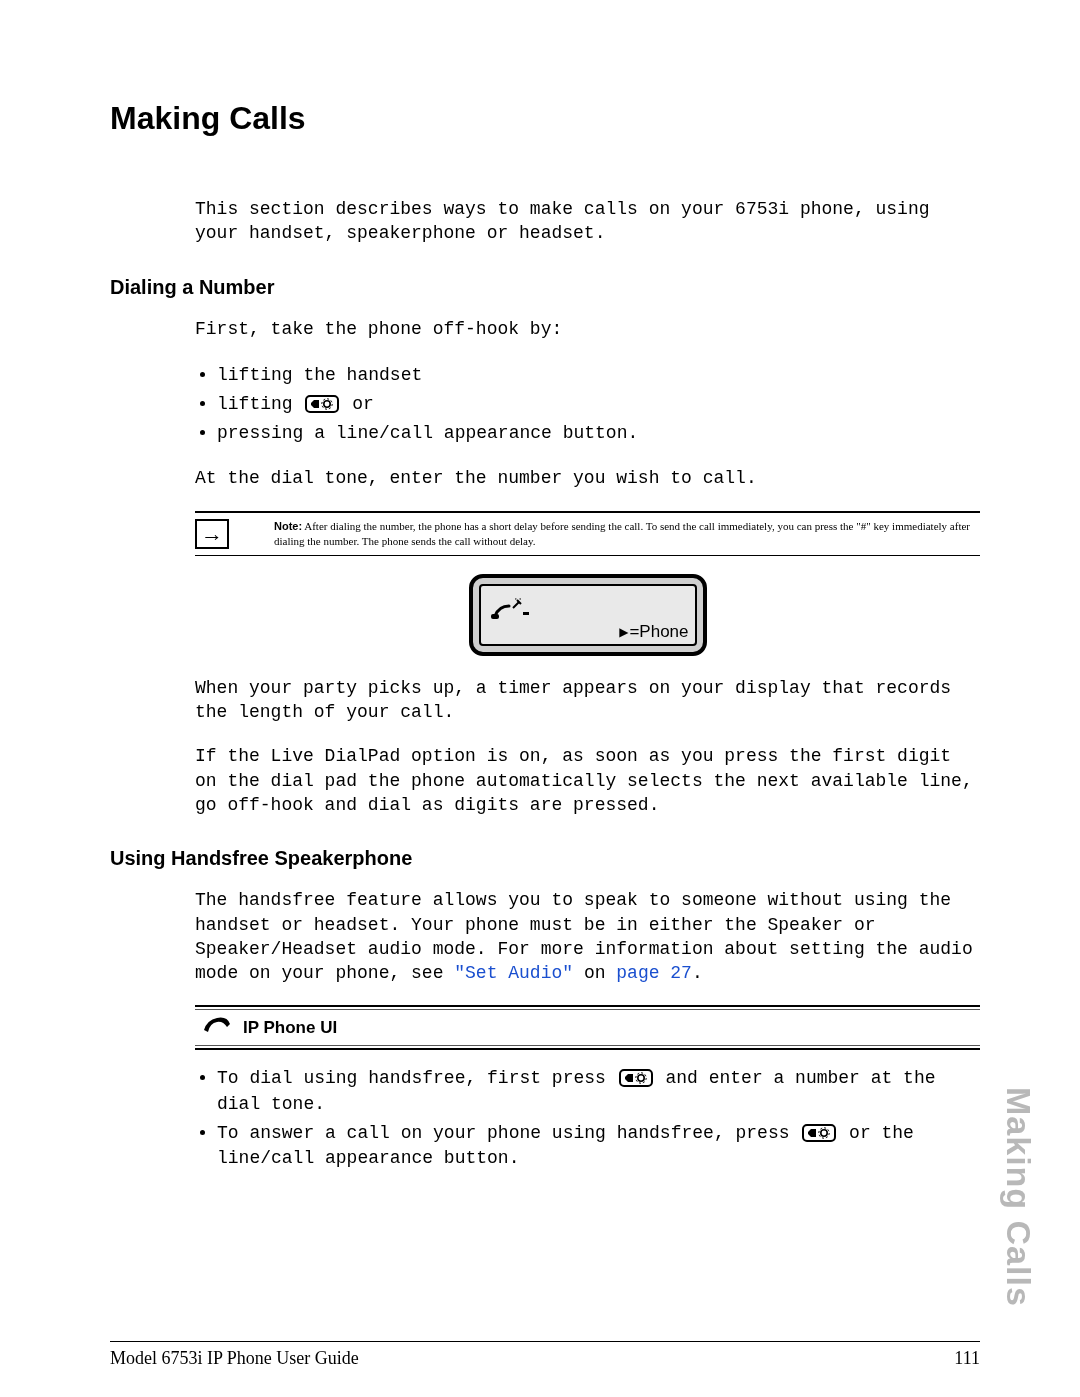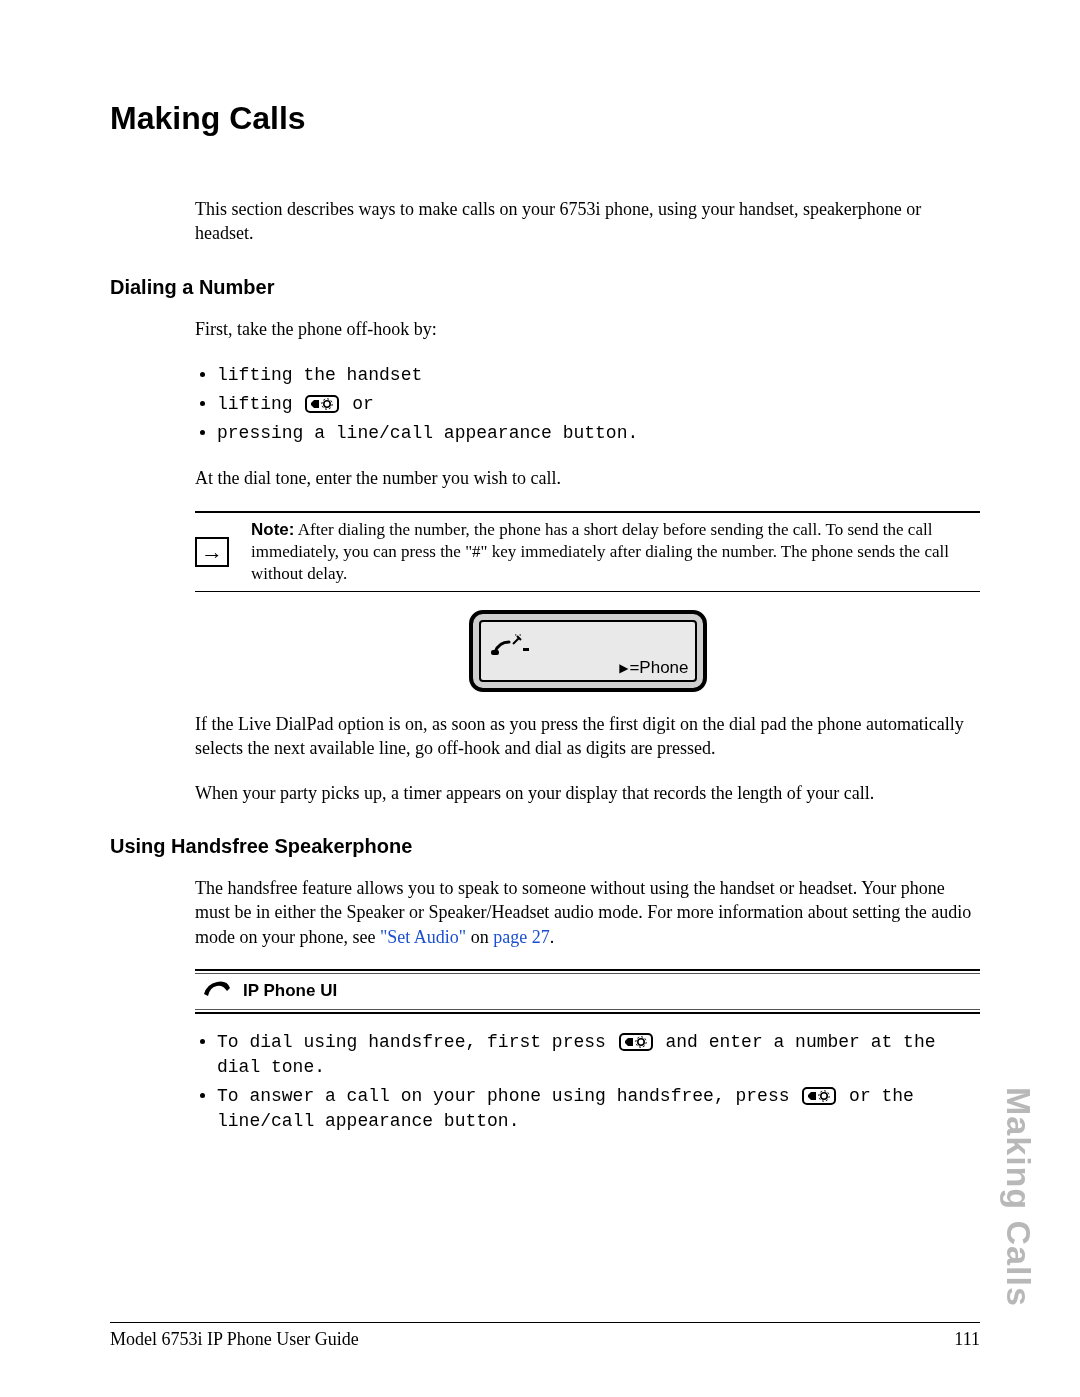--- a/index.html
+++ b/index.html
@@ -22,20 +22,21 @@
     font-weight: bold;
     font-size: 32px;
     margin: 0 0 60px 0;
   }
   .body-indent {
     margin-left: 85px;
   }
   .para {
     margin: 0 0 20px 0;
     line-height: 1.35;
+    font-family: Liberation Mono, monospace;
   }
   h2.section {
     font-family: Arial, Helvetica, sans-serif;
     font-weight: bold;
     font-size: 20px;
     margin: 30px 0 18px 0;
   }
   ul.bullets {
     margin: 0 0 20px 0;
     padding-left: 22px;
@@ -74,22 +75,23 @@
     width: 30px;
     height: 26px;
     display: flex;
     align-items: center;
     justify-content: center;
     font-size: 22px;
     line-height: 1;
   }
   .note-text {
     flex: 1;
-    font-size: 17px;
+    font-size: 11px;
     line-height: 1.3;
+    margin-left: 23px;
   }
   .note-text .note-label {
     font-family: Arial, Helvetica, sans-serif;
     font-weight: bold;
   }
 
   .lcd-wrap {
     display: flex;
     justify-content: center;
     margin: 10px 0 20px 0;
@@ -168,21 +170,21 @@
     font-weight: bold;
     color: #b8b8b8;
     writing-mode: vertical-rl;
     letter-spacing: 1px;
   }
 
   .footer {
     position: absolute;
     left: 110px;
     right: 100px;
-    bottom: 47px;
+    bottom: 28px;
     text-align: right;
   }
   .footer-rule {
     border: none;
     border-top: 1px solid #000;
     margin: 0 0 6px 0;
   }
   .footer-row {
     display: flex;
     justify-content: space-between;
@@ -248,23 +250,23 @@
             </svg>
           </span>
           <div class="lcd-dial">
             <span class="tri">▶</span>
               <span>=Phone</span>
           </div>
         </div>
       </div>
     </div>
 
+    <p class="para">When your party picks up, a timer appears on your display that records the length of your call.</p>
+
     <p class="para">If the Live DialPad option is on, as soon as you press the first digit on the dial pad the phone automatically selects the next available line, go off-hook and dial as digits are pressed.</p>
-
-    <p class="para">When your party picks up, a timer appears on your display that records the length of your call.</p>
   </div>
 
   <h2 class="section">Using Handsfree Speakerphone</h2>
 
   <div class="body-indent">
     <p class="para">
       <span>The handsfree feature allows you to speak to someone without using the handset or headset. Your phone must be in either the Speaker or Speaker/Headset audio mode. For more information about setting the audio mode on your phone, see </span><span class="link">"Set Audio"</span><span> on </span><span class="link">page 27</span><span>.</span>
     </p>
 
     <div class="ui-heading-block">

